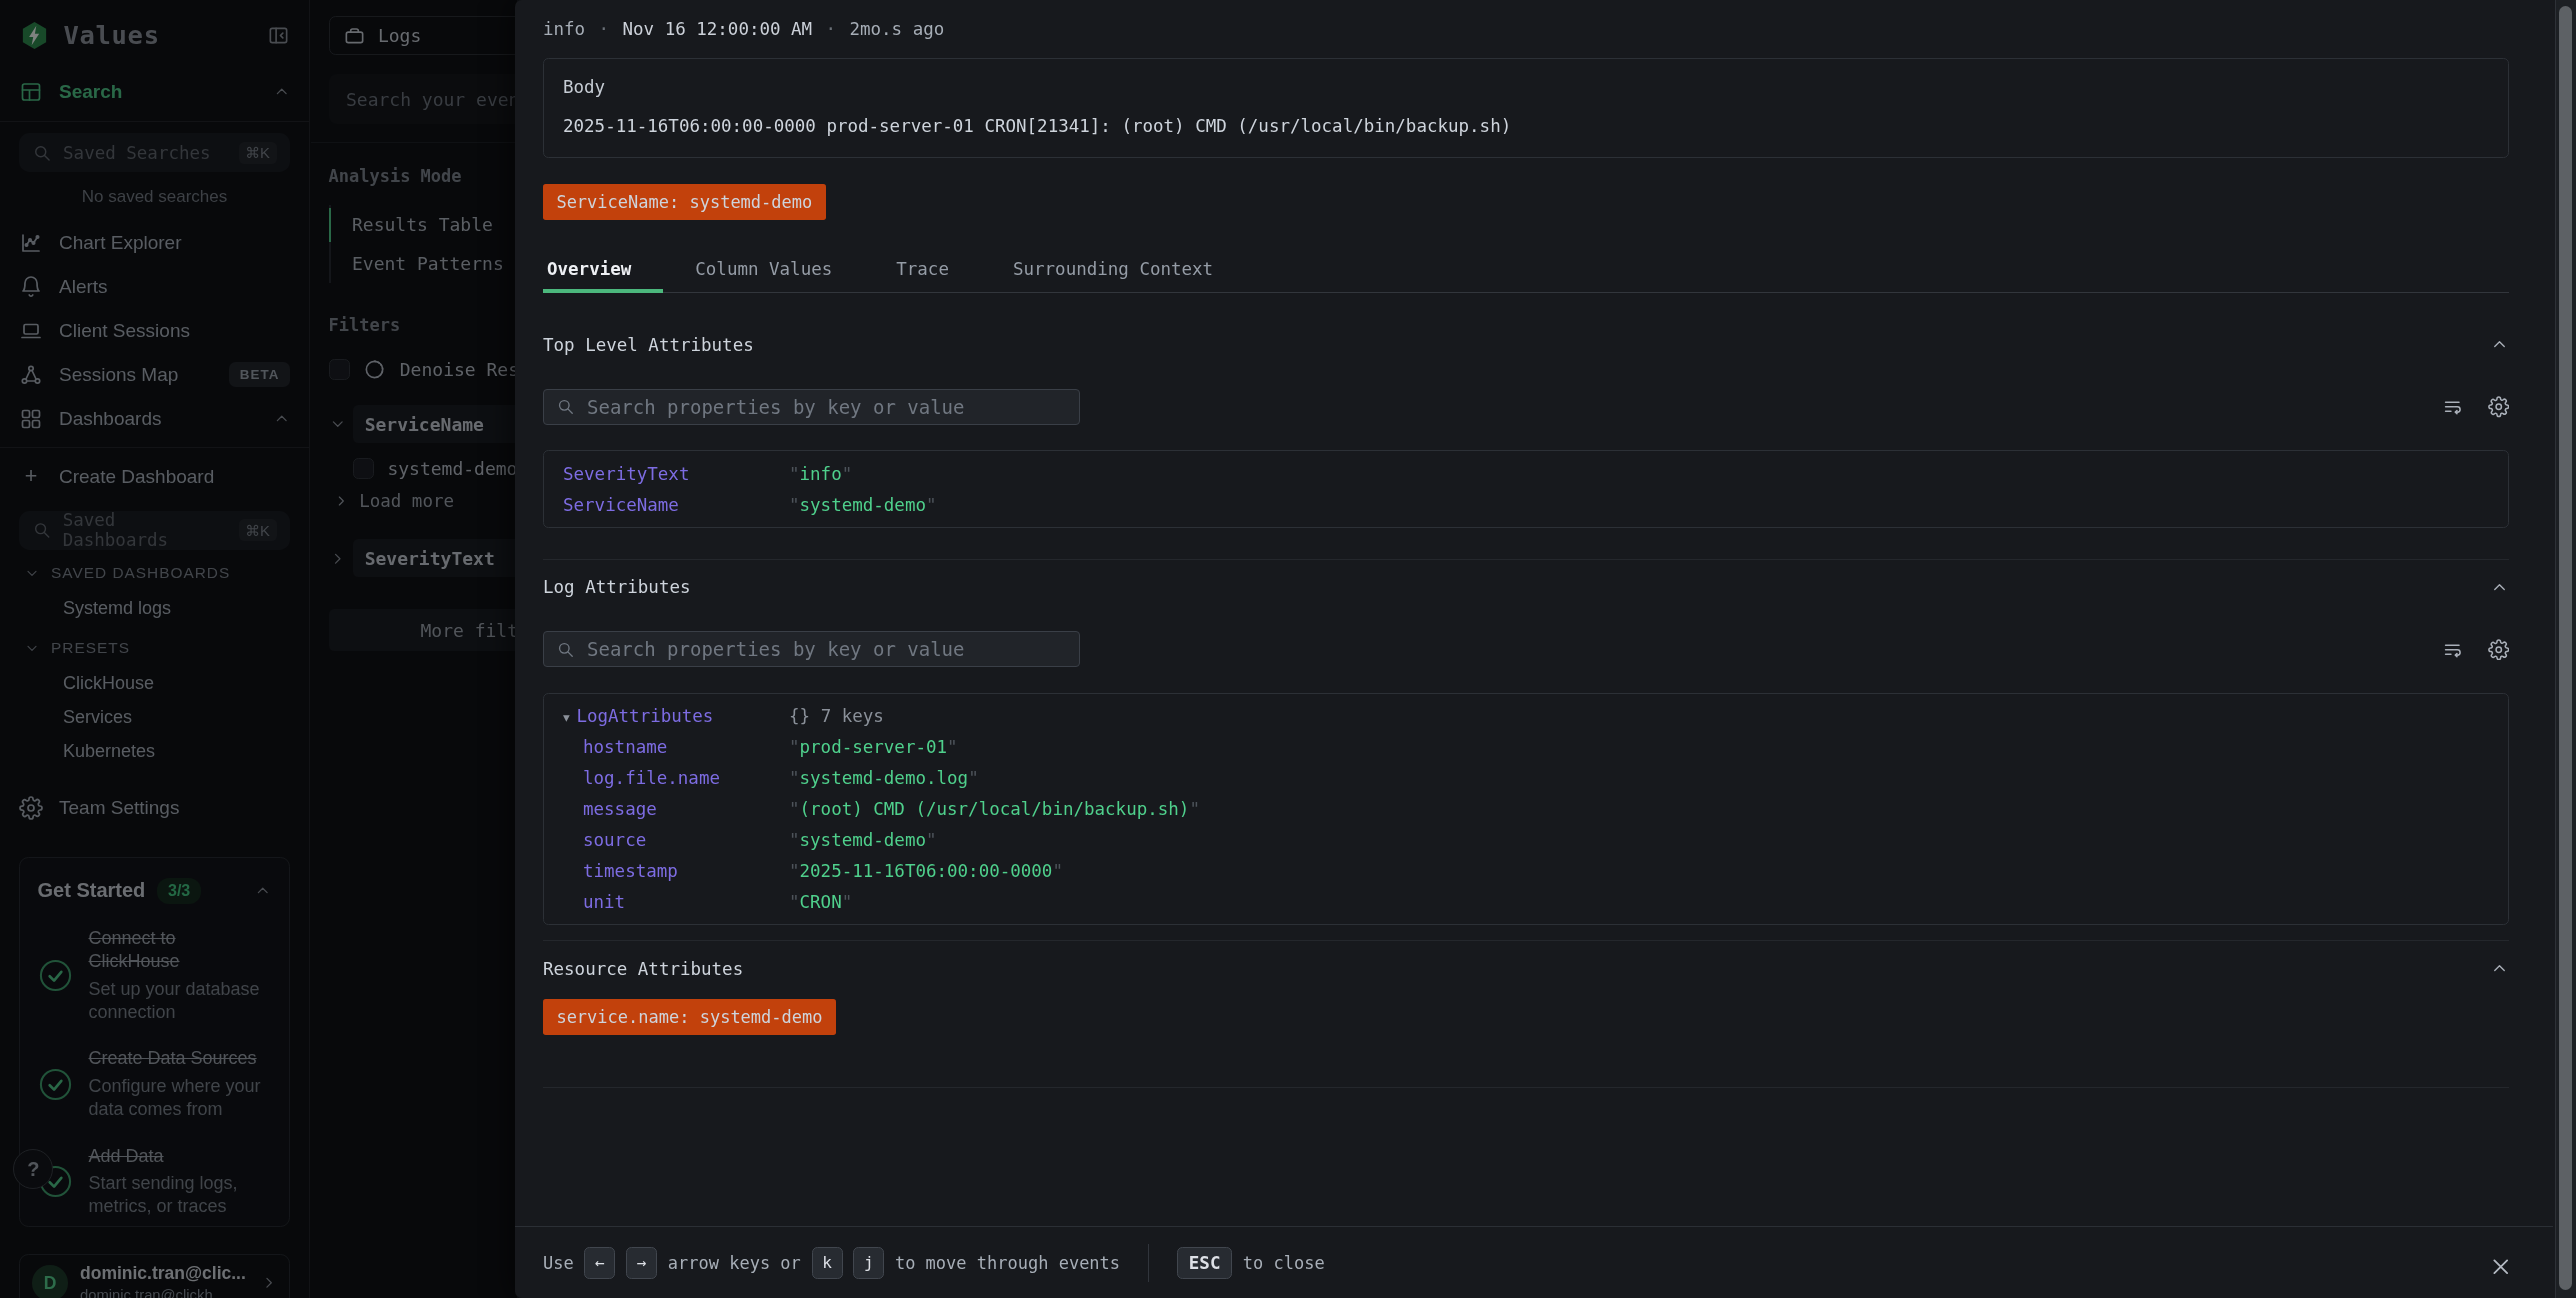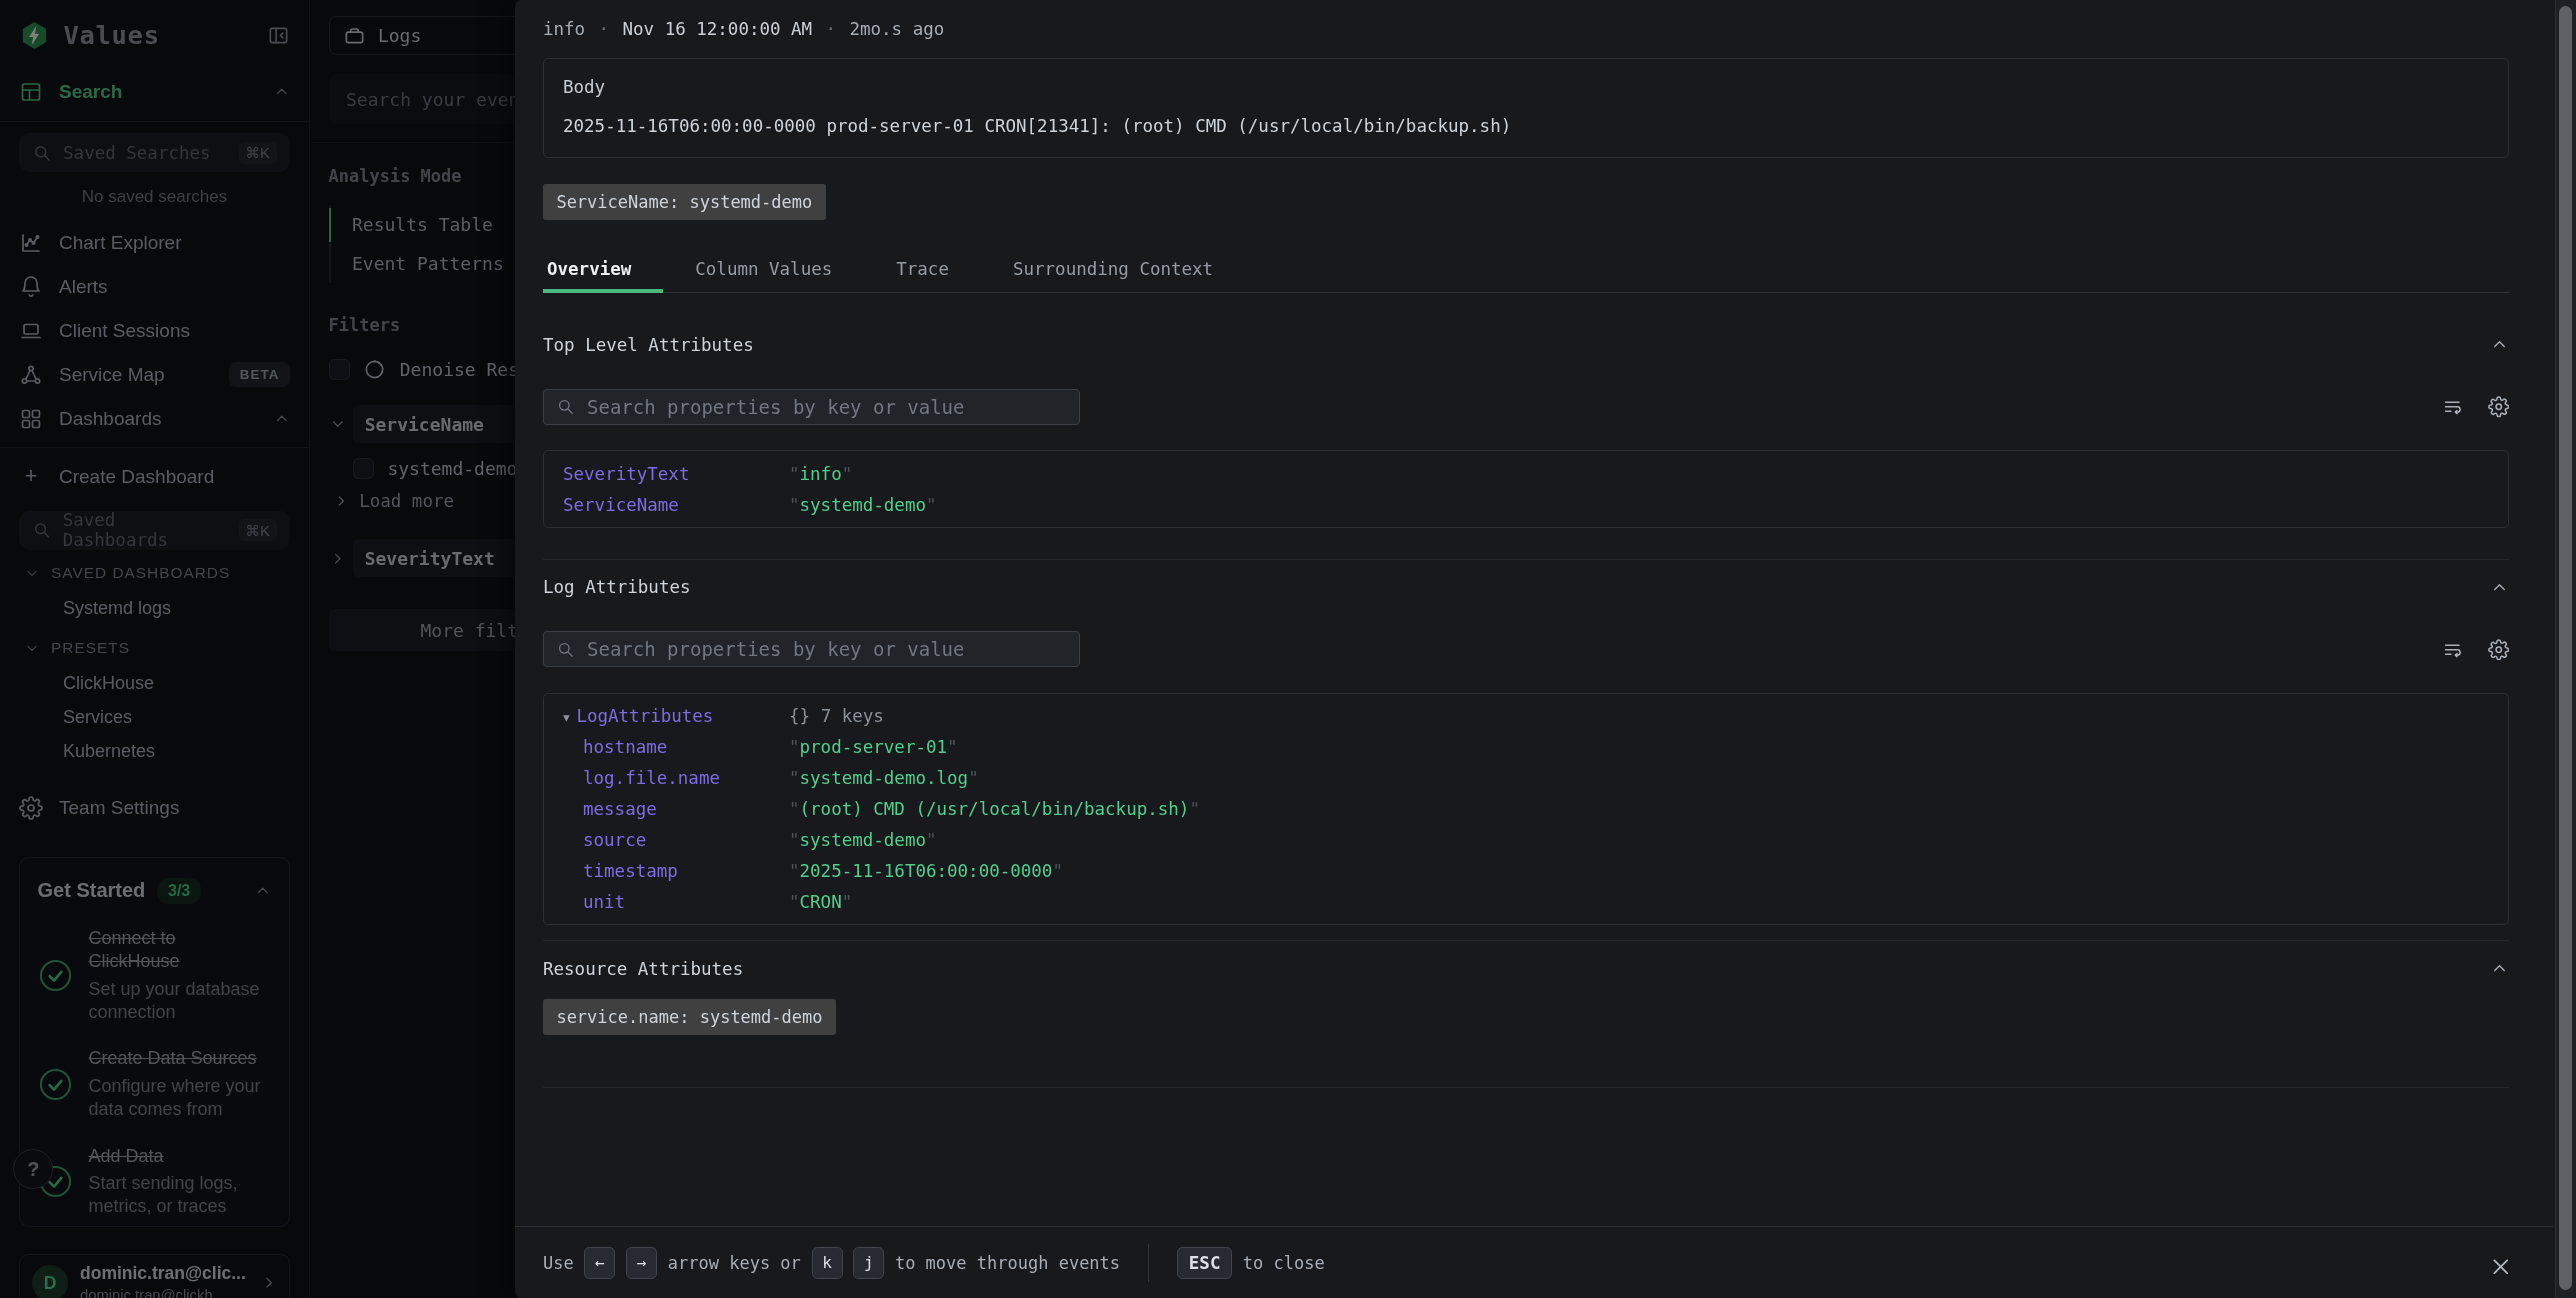--- a/index.html
+++ b/index.html
@@ -104,21 +104,21 @@
   .evt-header { margin-top: 19px; font-size: 17.5px; display: flex; gap: 13.4px; align-items: baseline; }
   .sev { color: #a6adb6; }
   .sep-dot { color: #6b7078; }
   .ts { color: #ccd1d9; }
   .rel { color: #a6adb6; }
 
   .body-box { margin-top: 19px; border: 0.7px solid #2c3036; border-radius: 5.4px; padding: 17.5px 19px 21.5px; }
   .body-label { font-size: 17.5px; color: #c6ccd4; }
   .body-value { margin-top: 19px; font-size: 17.5px; color: #ced4dc; white-space: nowrap; overflow: hidden; }
 
-  .tag { display: inline-flex; background: #404040; color: #ced4dc; font-size: 17px;
+  .tag { display: inline-flex; background: #c2410c; color: #ced4dc; font-size: 17px;
          padding: 8px 13.4px; border-radius: 2.7px; white-space: nowrap; }
   .tag-row1 { margin-top: 25.5px; }
 
   .tabs { margin: 31px 0 12px -28px; display: flex; border-bottom: 1.3px solid #32363c; }
   .tab { padding: 8px 32px 13.4px; font-size: 17.5px; color: #959ca6; position: relative; white-space: nowrap; }
   .tab.active { color: #eef0f4; font-weight: bold; }
   .tab.active::after { content: ""; position: absolute; left: 0; right: 0; bottom: -1.3px; height: 4px;
                        background: #4cb87d; }
 
   .section-head { display: flex; justify-content: space-between; align-items: center; font-size: 17.5px;
@@ -238,21 +238,21 @@
       <span>Client Sessions</span>
     </div>
 
     <div class="nav">
       <svg class="ico" width="24" height="24" viewBox="0 0 24 24">
         <circle cx="12" cy="5.5" r="2.2"></circle>
           <circle cx="5.5" cy="18" r="2.2"></circle>
           <circle cx="18.5" cy="18" r="2.2"></circle>
         <path d="M11 7.5 L7 16 M13 7.5 L17 16 M7.7 18 h8.6"></path>
       </svg>
-      <span>Service Map</span>
+      <span>Sessions Map</span>
       <span class="beta">BETA</span>
     </div>
 
     <div class="nav">
       <svg class="ico" width="24" height="24" viewBox="0 0 24 24">
         <rect x="3.5" y="3.5" width="7" height="7" rx="1.5"></rect>
           <rect x="13.5" y="3.5" width="7" height="7" rx="1.5"></rect>
         <rect x="3.5" y="13.5" width="7" height="7" rx="1.5"></rect>
           <rect x="13.5" y="13.5" width="7" height="7" rx="1.5"></rect>
       </svg>

